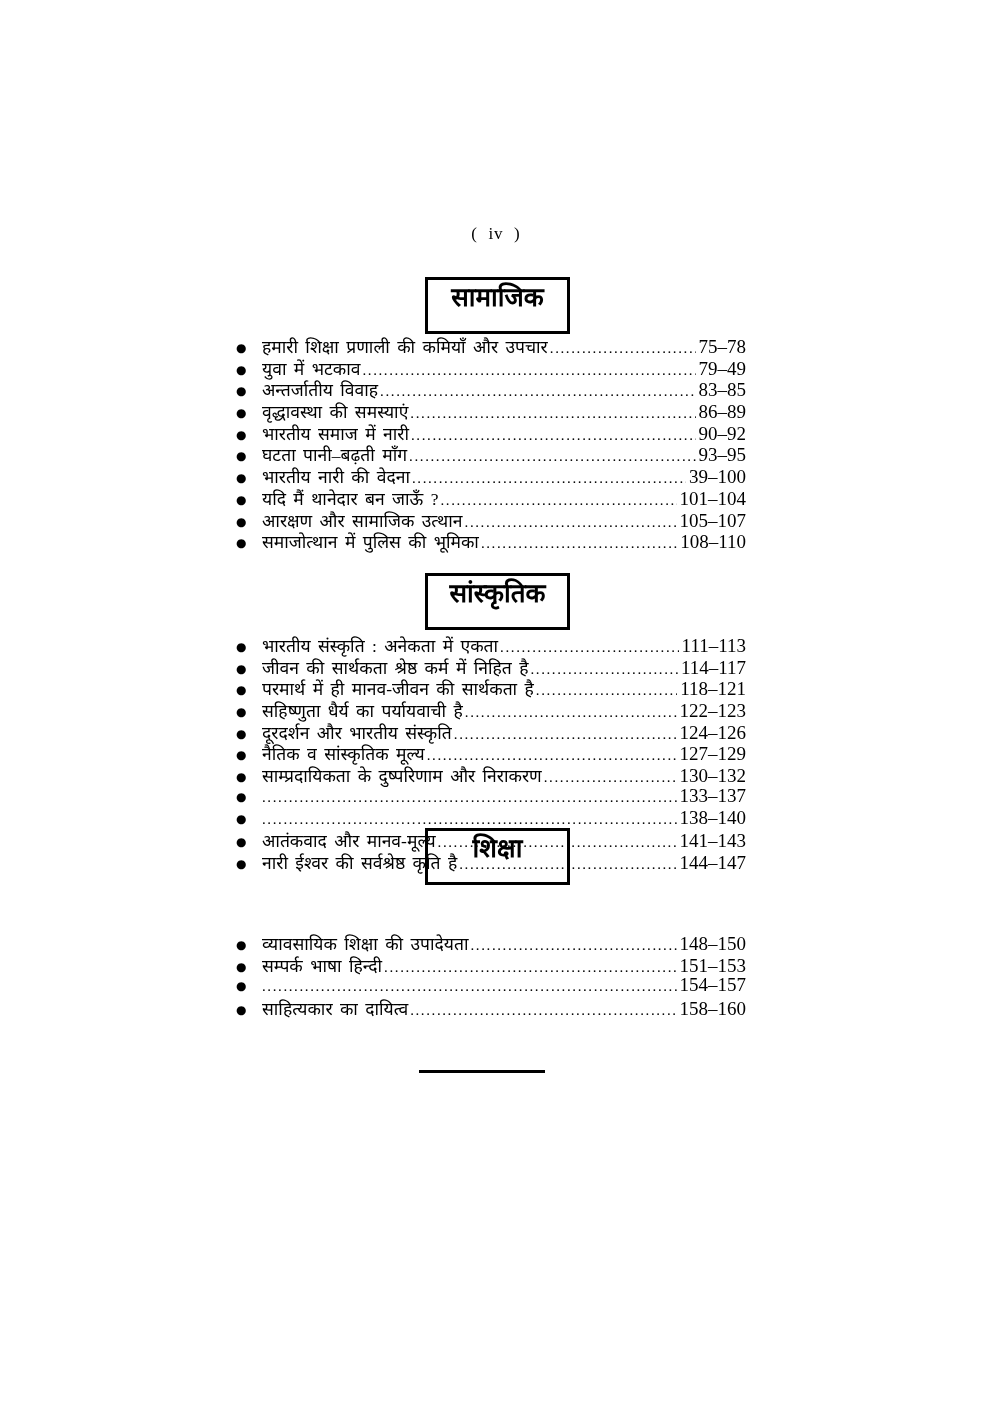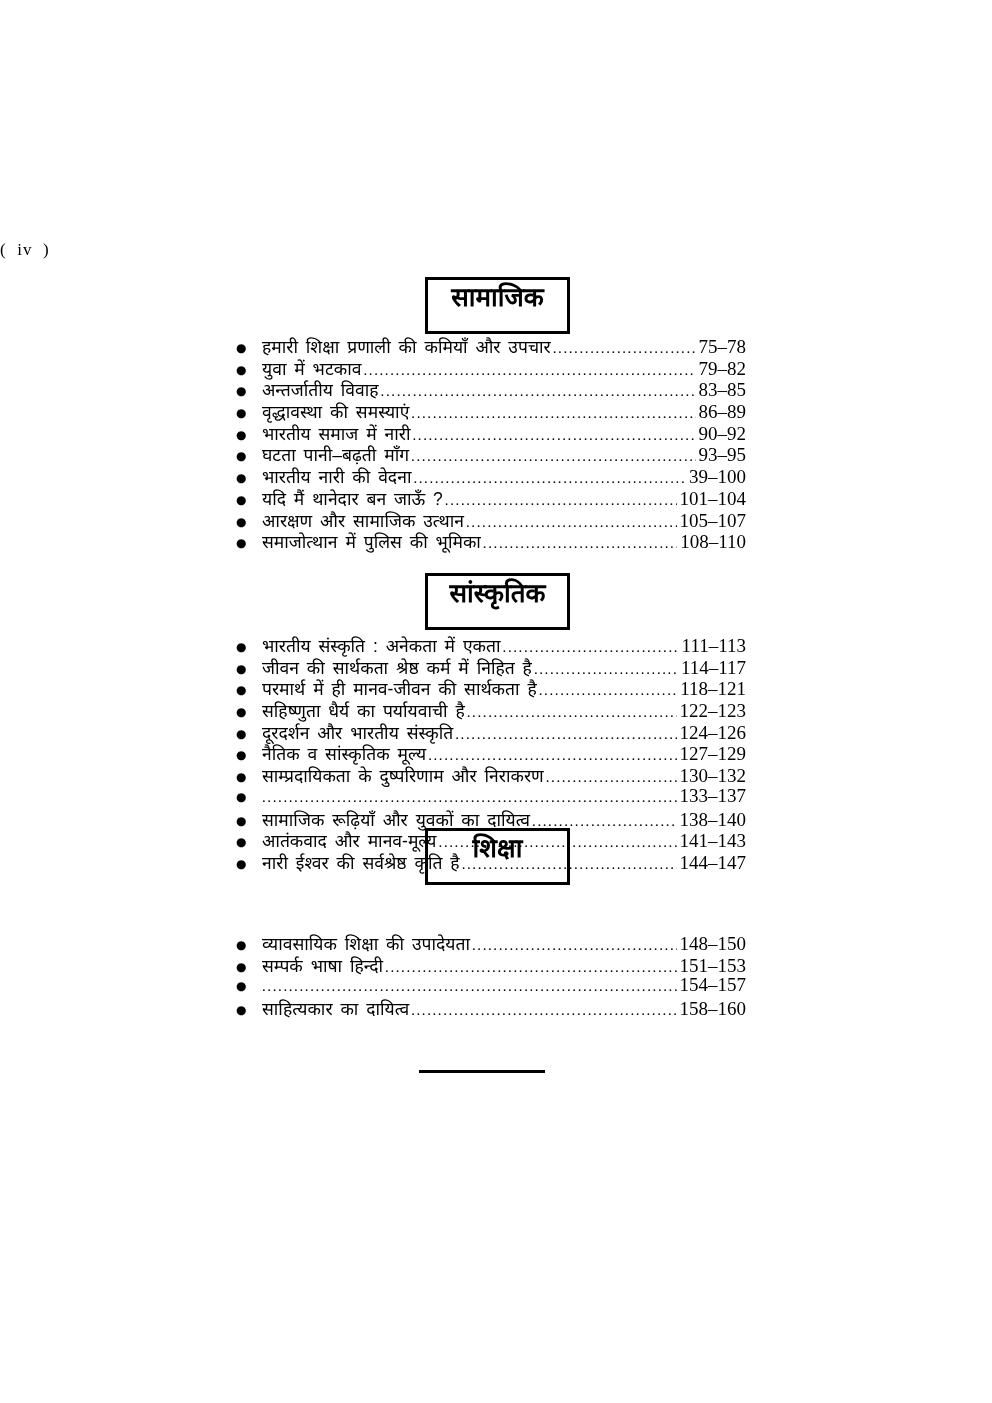--- a/index.html
+++ b/index.html
@@ -6,22 +6,22 @@
   .page{
     position:relative;
     width:992px;height:1403px;
     margin:0 auto;
     background:#ffffff;
     color:#000;
     font-family:"Liberation Serif", serif;
     overflow:hidden;
   }
   .folio{
-    position:absolute;top:240px;left:0;width:100%;
-    text-align:left;
+    position:absolute;top:224px;left:0;width:100%;
+    text-align:center;
     font-size:17px;
     white-space:pre;
     letter-spacing:1px;
   }
   .heading-box{
     position:absolute;left:425px;width:139px;height:33px;
     border:3px solid #000;
     display:flex;align-items:center;justify-content:center;
     font-weight:bold;font-size:26px;
     font-family:"Liberation Sans", sans-serif;
@@ -46,21 +46,21 @@
     flex:none;width:26px;
     font-size:12px;
     font-family:"DejaVu Sans", sans-serif;
     position:relative;top:-1px;
   }
   .title{
     flex:none;
     font-size:17.5px;
     word-spacing:3px;
     padding-right:2px;
-    font-family:Liberation Sans, sans-serif;
+    font-family:Liberation Serif, serif;
   }
   .leader{
     flex:1 1 auto;
     overflow:hidden;
     font-size:15px;
     letter-spacing:1.6px;
     min-width:0;
   }
   .pages{
     flex:none;
@@ -88,21 +88,21 @@
     <span class="bullet">●</span>
     <span class="title">हमारी शिक्षा प्रणाली की कमियाँ और उपचार</span>
     <span class="leader">........................................................................................................................</span>
     <span class="pages">75–78</span>
   </div>
 
   <div class="row">
     <span class="bullet">●</span>
     <span class="title">युवा में भटकाव</span>
     <span class="leader">........................................................................................................................</span>
-    <span class="pages">79–82</span>
+    <span class="pages">79–49</span>
   </div>
 
   <div class="row">
     <span class="bullet">●</span>
     <span class="title">अन्तर्जातीय विवाह</span>
     <span class="leader">........................................................................................................................</span>
     <span class="pages">83–85</span>
   </div>
 
   <div class="row">
@@ -209,21 +209,20 @@
   </div>
 
   <div class="row">
     <span class="bullet">●</span>
     <span class="leader">........................................................................................................................</span>
     <span class="pages">133–137</span>
   </div>
 
   <div class="row">
     <span class="bullet">●</span>
-    <span class="title">सामाजिक रूढ़ियाँ और युवकों का दायित्व</span>
     <span class="leader">........................................................................................................................</span>
     <span class="pages">138–140</span>
   </div>
 
   <div class="row">
     <span class="bullet">●</span>
     <span class="title">आतंकवाद और मानव-मूल्य</span>
     <span class="leader">........................................................................................................................</span>
     <span class="pages">141–143</span>
   </div>

